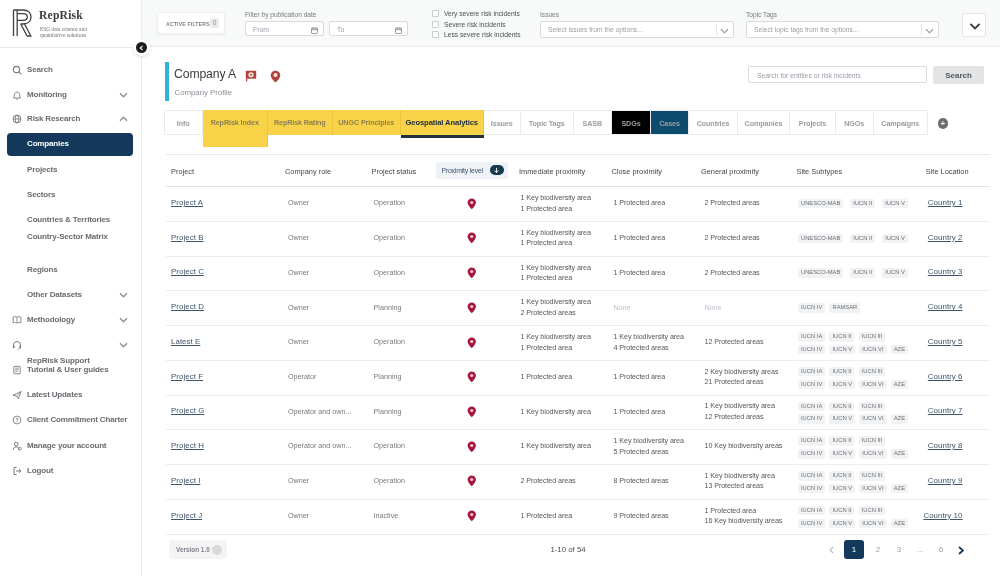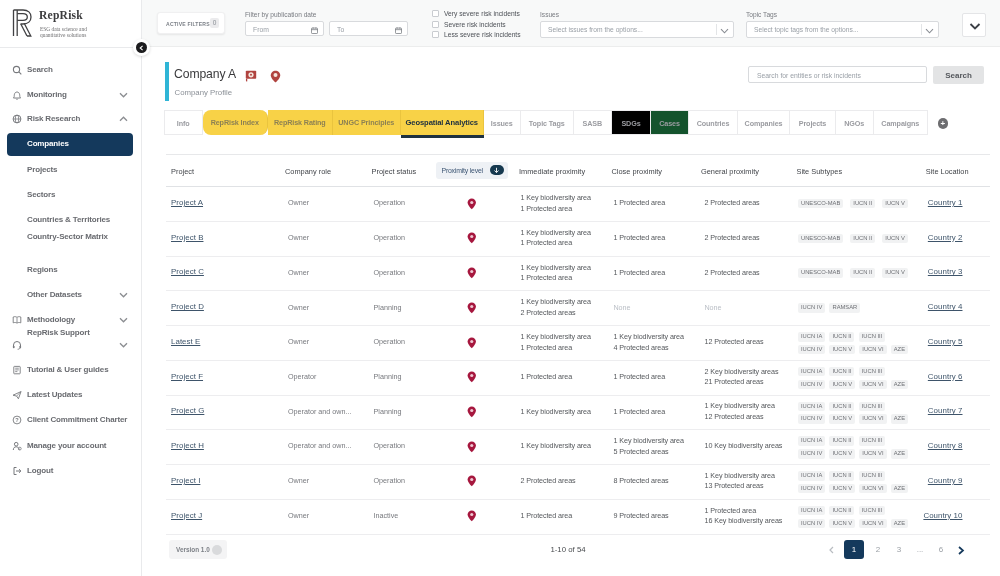--- a/index.html
+++ b/index.html
@@ -112,21 +112,21 @@
       <polyline points="1,2.2 4.5,5.8 8,2.2" fill="none" stroke="#8b8d91" stroke-width="1.3"></polyline>
     </svg>
     <div class="mi" style="top:315.0px;">Methodology</div>
     <svg style="position:absolute;left:12px;top:315.0px" width="10" height="10" viewBox="0 0 10 10">
       <path d="M1.2 2 C2.8 1.4 4 1.6 5 2.4 C6 1.6 7.2 1.4 8.8 2 L8.8 7.8 C7.2 7.3 6 7.4 5 8.2 C4 7.4 2.8 7.3 1.2 7.8 Z" fill="none" stroke="#77797d" stroke-width="0.9"></path>
       <line x1="5" y1="2.5" x2="5" y2="8" stroke="#77797d" stroke-width="0.8"></line>
     </svg>
     <svg style="position:absolute;left:119px;top:316.0px" width="9" height="8" viewBox="0 0 9 8">
       <polyline points="1,2.2 4.5,5.8 8,2.2" fill="none" stroke="#8b8d91" stroke-width="1.3"></polyline>
     </svg>
-    <div class="mi" style="top:328px;">RepRisk Support</div>
+    <div class="mi" style="top:356px;">RepRisk Support</div>
     <svg style="position:absolute;left:12px;top:340.0px" width="10" height="10" viewBox="0 0 10 10">
       <path d="M1.5 6.5 V5 a3.5 3.5 0 0 1 7 0 V6.5" fill="none" stroke="#77797d" stroke-width="1"></path>
       <rect x="0.9" y="5.7" width="1.7" height="2.6" rx="0.8" fill="#77797d"></rect>
       <rect x="7.4" y="5.7" width="1.7" height="2.6" rx="0.8" fill="#77797d"></rect>
       <path d="M8.2 8 a2.6 1.8 0 0 1 -2.6 1.3" fill="none" stroke="#77797d" stroke-width="0.8"></path>
     </svg>
     <svg style="position:absolute;left:119px;top:341.0px" width="9" height="8" viewBox="0 0 9 8">
       <polyline points="1,2.2 4.5,5.8 8,2.2" fill="none" stroke="#8b8d91" stroke-width="1.3"></polyline>
     </svg>
     <div class="mi" style="top:365.0px;">Tutorial &amp; User guides</div>
@@ -183,21 +183,21 @@
 <div style="position:absolute;left:748px;top:66px;width:179px;height:17px;background:#fff;border:1px solid #d8dadd;border-radius:2px;">
   <div style="position:absolute;left:8px;top:4.5px;font-size:6.8px;color:#9aa0a7;">Search for entities or risk incidents</div>
 </div>
 <div style="position:absolute;left:933px;top:66px;width:51px;height:17.5px;background:#e3e4e5;border-radius:2px;">
   <div style="position:absolute;left:0;right:0;top:4.5px;text-align:center;font-size:8px;font-weight:700;color:#55585d;">Search</div>
 </div>
 
 <div style="position:absolute;left:164px;top:110px;width:38.5px;height:25px;background:#fff;border-right:1px solid #ebebed;border-top:1px solid #ebebed;border-bottom:1px solid #ebebed;border-left:1px solid #ebebed;box-sizing:border-box;">
     <div style="position:absolute;left:0;right:0;top:8px;text-align:center;font-size:7.2px;font-weight:700;color:#9b9ca1;letter-spacing:-0.1px;">Info</div>
   </div>
-<div style="position:absolute;left:202.5px;top:110px;width:65.5px;height:25px;background:#f8d247;border-right:1px solid #eac43e;box-sizing:border-box;border-radius:8px;">
+<div style="position:absolute;left:202.5px;top:110px;width:65.5px;height:37px;background:#f8d247;border-right:1px solid #eac43e;box-sizing:border-box;">
     <div style="position:absolute;left:0;right:0;top:8px;text-align:center;font-size:7.2px;font-weight:700;color:#8d8153;letter-spacing:-0.1px;">RepRisk Index</div>
   </div>
 <div style="position:absolute;left:268px;top:110px;width:64.5px;height:25px;background:#f8d247;border-right:1px solid #eac43e;box-sizing:border-box;">
     <div style="position:absolute;left:0;right:0;top:8px;text-align:center;font-size:7.2px;font-weight:700;color:#8d8153;letter-spacing:-0.1px;">RepRisk Rating</div>
   </div>
 <div style="position:absolute;left:332.5px;top:110px;width:68.5px;height:25px;background:#f8d247;border-right:1px solid #eac43e;box-sizing:border-box;">
     <div style="position:absolute;left:0;right:0;top:8px;text-align:center;font-size:7.2px;font-weight:700;color:#8d8153;letter-spacing:-0.1px;">UNGC Principles</div>
   </div>
 <div style="position:absolute;left:401px;top:110px;width:82.5px;height:25px;background:#f8d247;border-right:1px solid #eac43e;box-sizing:border-box;">
     <div style="position:absolute;left:0;right:0;top:8px;text-align:center;font-size:7.6px;font-weight:700;color:#1b2e40;letter-spacing:-0.1px;">Geospatial Analytics</div>
@@ -208,21 +208,21 @@
   </div>
 <div style="position:absolute;left:521px;top:110px;width:52.5px;height:25px;background:#fff;border-right:1px solid #ebebed;border-top:1px solid #ebebed;border-bottom:1px solid #ebebed;box-sizing:border-box;">
     <div style="position:absolute;left:0;right:0;top:8px;text-align:center;font-size:7.2px;font-weight:700;color:#9b9ca1;letter-spacing:-0.1px;">Topic Tags</div>
   </div>
 <div style="position:absolute;left:573.5px;top:110px;width:38.5px;height:25px;background:#fff;border-right:1px solid #ebebed;border-top:1px solid #ebebed;border-bottom:1px solid #ebebed;box-sizing:border-box;">
     <div style="position:absolute;left:0;right:0;top:8px;text-align:center;font-size:7.2px;font-weight:700;color:#9b9ca1;letter-spacing:-0.1px;">SASB</div>
   </div>
 <div style="position:absolute;left:612px;top:110px;width:39.0px;height:25px;background:#000000;border-right:1px solid #ebebed;border-top:1px solid #ebebed;border-bottom:1px solid #ebebed;box-sizing:border-box;">
     <div style="position:absolute;left:0;right:0;top:8px;text-align:center;font-size:7.2px;font-weight:700;color:#9b9ca1;letter-spacing:-0.1px;">SDGs</div>
   </div>
-<div style="position:absolute;left:651px;top:110px;width:38.0px;height:25px;background:#14532d;border-right:1px solid #ebebed;border-top:1px solid #ebebed;border-bottom:1px solid #ebebed;box-sizing:border-box;">
+<div style="position:absolute;left:651px;top:110px;width:38.0px;height:25px;background:#0c4a6e;border-right:1px solid #ebebed;border-top:1px solid #ebebed;border-bottom:1px solid #ebebed;box-sizing:border-box;">
     <div style="position:absolute;left:0;right:0;top:8px;text-align:center;font-size:7.2px;font-weight:700;color:#9b9ca1;letter-spacing:-0.1px;">Cases</div>
   </div>
 <div style="position:absolute;left:689px;top:110px;width:49.0px;height:25px;background:#fff;border-right:1px solid #ebebed;border-top:1px solid #ebebed;border-bottom:1px solid #ebebed;box-sizing:border-box;">
     <div style="position:absolute;left:0;right:0;top:8px;text-align:center;font-size:7.2px;font-weight:700;color:#9b9ca1;letter-spacing:-0.1px;">Countries</div>
   </div>
 <div style="position:absolute;left:738px;top:110px;width:52.0px;height:25px;background:#fff;border-right:1px solid #ebebed;border-top:1px solid #ebebed;border-bottom:1px solid #ebebed;box-sizing:border-box;">
     <div style="position:absolute;left:0;right:0;top:8px;text-align:center;font-size:7.2px;font-weight:700;color:#9b9ca1;letter-spacing:-0.1px;">Companies</div>
   </div>
 <div style="position:absolute;left:790px;top:110px;width:46.0px;height:25px;background:#fff;border-right:1px solid #ebebed;border-top:1px solid #ebebed;border-bottom:1px solid #ebebed;box-sizing:border-box;">
     <div style="position:absolute;left:0;right:0;top:8px;text-align:center;font-size:7.2px;font-weight:700;color:#9b9ca1;letter-spacing:-0.1px;">Projects</div>

